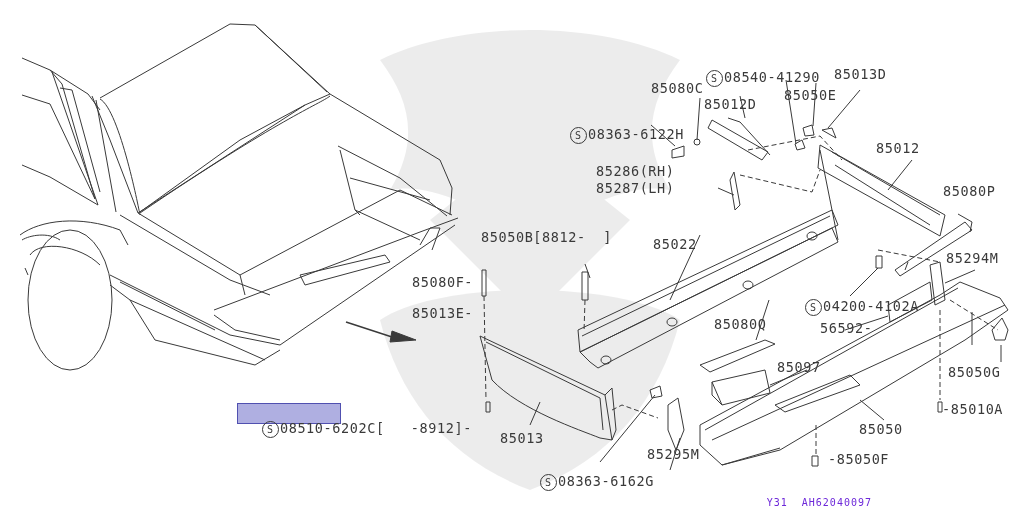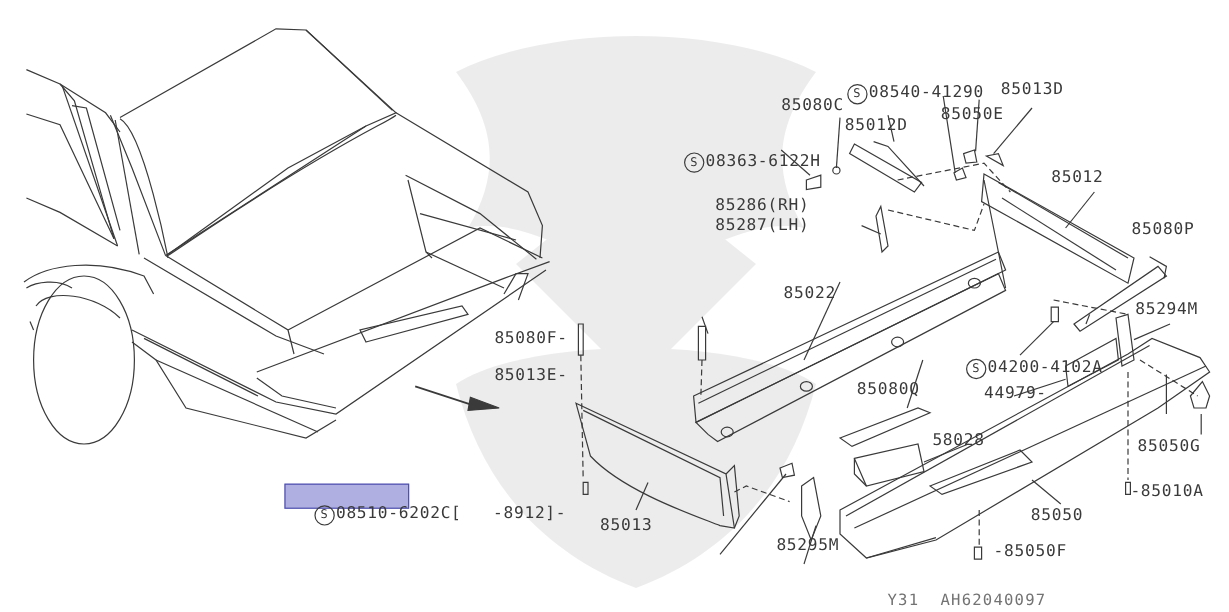--- a/index.html
+++ b/index.html
@@ -5,21 +5,21 @@
   html, body { margin: 0; padding: 0; background: #ffffff; }
   body { width: 1024px; height: 510px; position: relative; overflow: hidden;
          font-family: "DejaVu Sans Mono", "Liberation Mono", monospace; }
   #diagram { position: absolute; left: 0; top: 0; width: 880px; height: 510px; }
   .watermark { position: absolute; left: 320px; top: 20px; width: 420px; height: 480px; opacity: 0.07; }
   .label { position: absolute; font-size: 13.5px; color: #3a3a3a; white-space: pre;
            letter-spacing: 0.6px; line-height: 16px; font-family: "DejaVu Sans Mono", monospace; cursor: pointer; }
   .circ { display: inline-block; width: 15px; height: 15px; border: 1px solid #3a3a3a; border-radius: 50%;
           font-size: 10px; line-height: 15px; text-align: center; margin-right: 1px; vertical-align: 0px; }
   .hl { position: absolute; background: rgba(110,110,200,0.55); border: 1px solid #5050b0; }
-  .footer { position: absolute; right: 8px; bottom: 2px; font-size: 13px; color: #737373; letter-spacing: 1px; }
+  .footer { position: absolute; right: 8px; bottom: 2px; font-size: 10px; color: #6d28d9; letter-spacing: 1px; }
   svg line, svg path, svg polyline, svg polygon, svg ellipse, svg rect, svg circle { vector-effect: non-scaling-stroke; }
 </style>
 </head>
 <body>
 
 <div id="diagram">
 
   <svg class="watermark" viewBox="0 0 420 480">
     <path d="M60 40 C140 0 280 0 360 40 C330 80 320 120 350 170 C300 160 260 200 210 200 C160 200 120 160 70 170 C100 120 90 80 60 40Z" fill="#000"></path>
     <path d="M110 200 L210 120 L310 200 L210 300Z" fill="#000"></path>
@@ -168,36 +168,40 @@
   <div class="label" style="left:651px;top:80px">85080C</div>
   <div class="label" style="left:784px;top:87px">85050E</div>
   <div class="label" style="left:704px;top:96px">85012D</div>
   <div class="label" style="left:535px;top:110px">
     <span class="circ">S</span><span>08363-6122H</span>
   </div>
   <div class="label" style="left:876px;top:140px">85012</div>
   <div class="label" style="left:596px;top:163px">85286(RH)</div>
   <div class="label" style="left:596px;top:180px">85287(LH)</div>
   <div class="label" style="left:943px;top:183px">85080P</div>
+  <div class="label" style="left:481px;top:229px">85050B[8812-  ]</div>
   <div class="label" style="left:653px;top:236px">85022</div>
   <div class="label" style="left:946px;top:250px">85294M</div>
   <div class="label" style="left:412px;top:274px">85080F-</div>
   <div class="label" style="left:770px;top:282px">
     <span class="circ">S</span><span>04200-4102A</span>
   </div>
   <div class="label" style="left:412px;top:305px">85013E-</div>
   <div class="label" style="left:714px;top:316px">85080Q</div>
-  <div class="label" style="left:820px;top:320px">44979-</div>
+  <div class="label" style="left:820px;top:320px">56592-</div>
   <div class="label" style="left:948px;top:364px">85050G</div>
-  <div class="label" style="left:777px;top:359px">58028</div>
+  <div class="label" style="left:777px;top:359px">85097</div>
   <div class="label" style="left:227px;top:404px">
     <span class="circ">S</span><span>08510-6202C[   -8912]-</span>
   </div>
   <div class="label" style="left:942px;top:401px">-85010A</div>
   <div class="label" style="left:500px;top:430px">85013</div>
   <div class="label" style="left:859px;top:421px">85050</div>
+  <div class="label" style="left:505px;top:457px">
+    <span class="circ">S</span><span>08363-6162G</span>
+  </div>
   <div class="label" style="left:828px;top:451px">-85050F</div>
   <div class="label" style="left:647px;top:446px">85295M</div>
 
   <div class="footer">
     <span>Y31</span>&nbsp;&nbsp;<span>AH62040097</span>
   </div>
 </div>
 
 </body></html>

